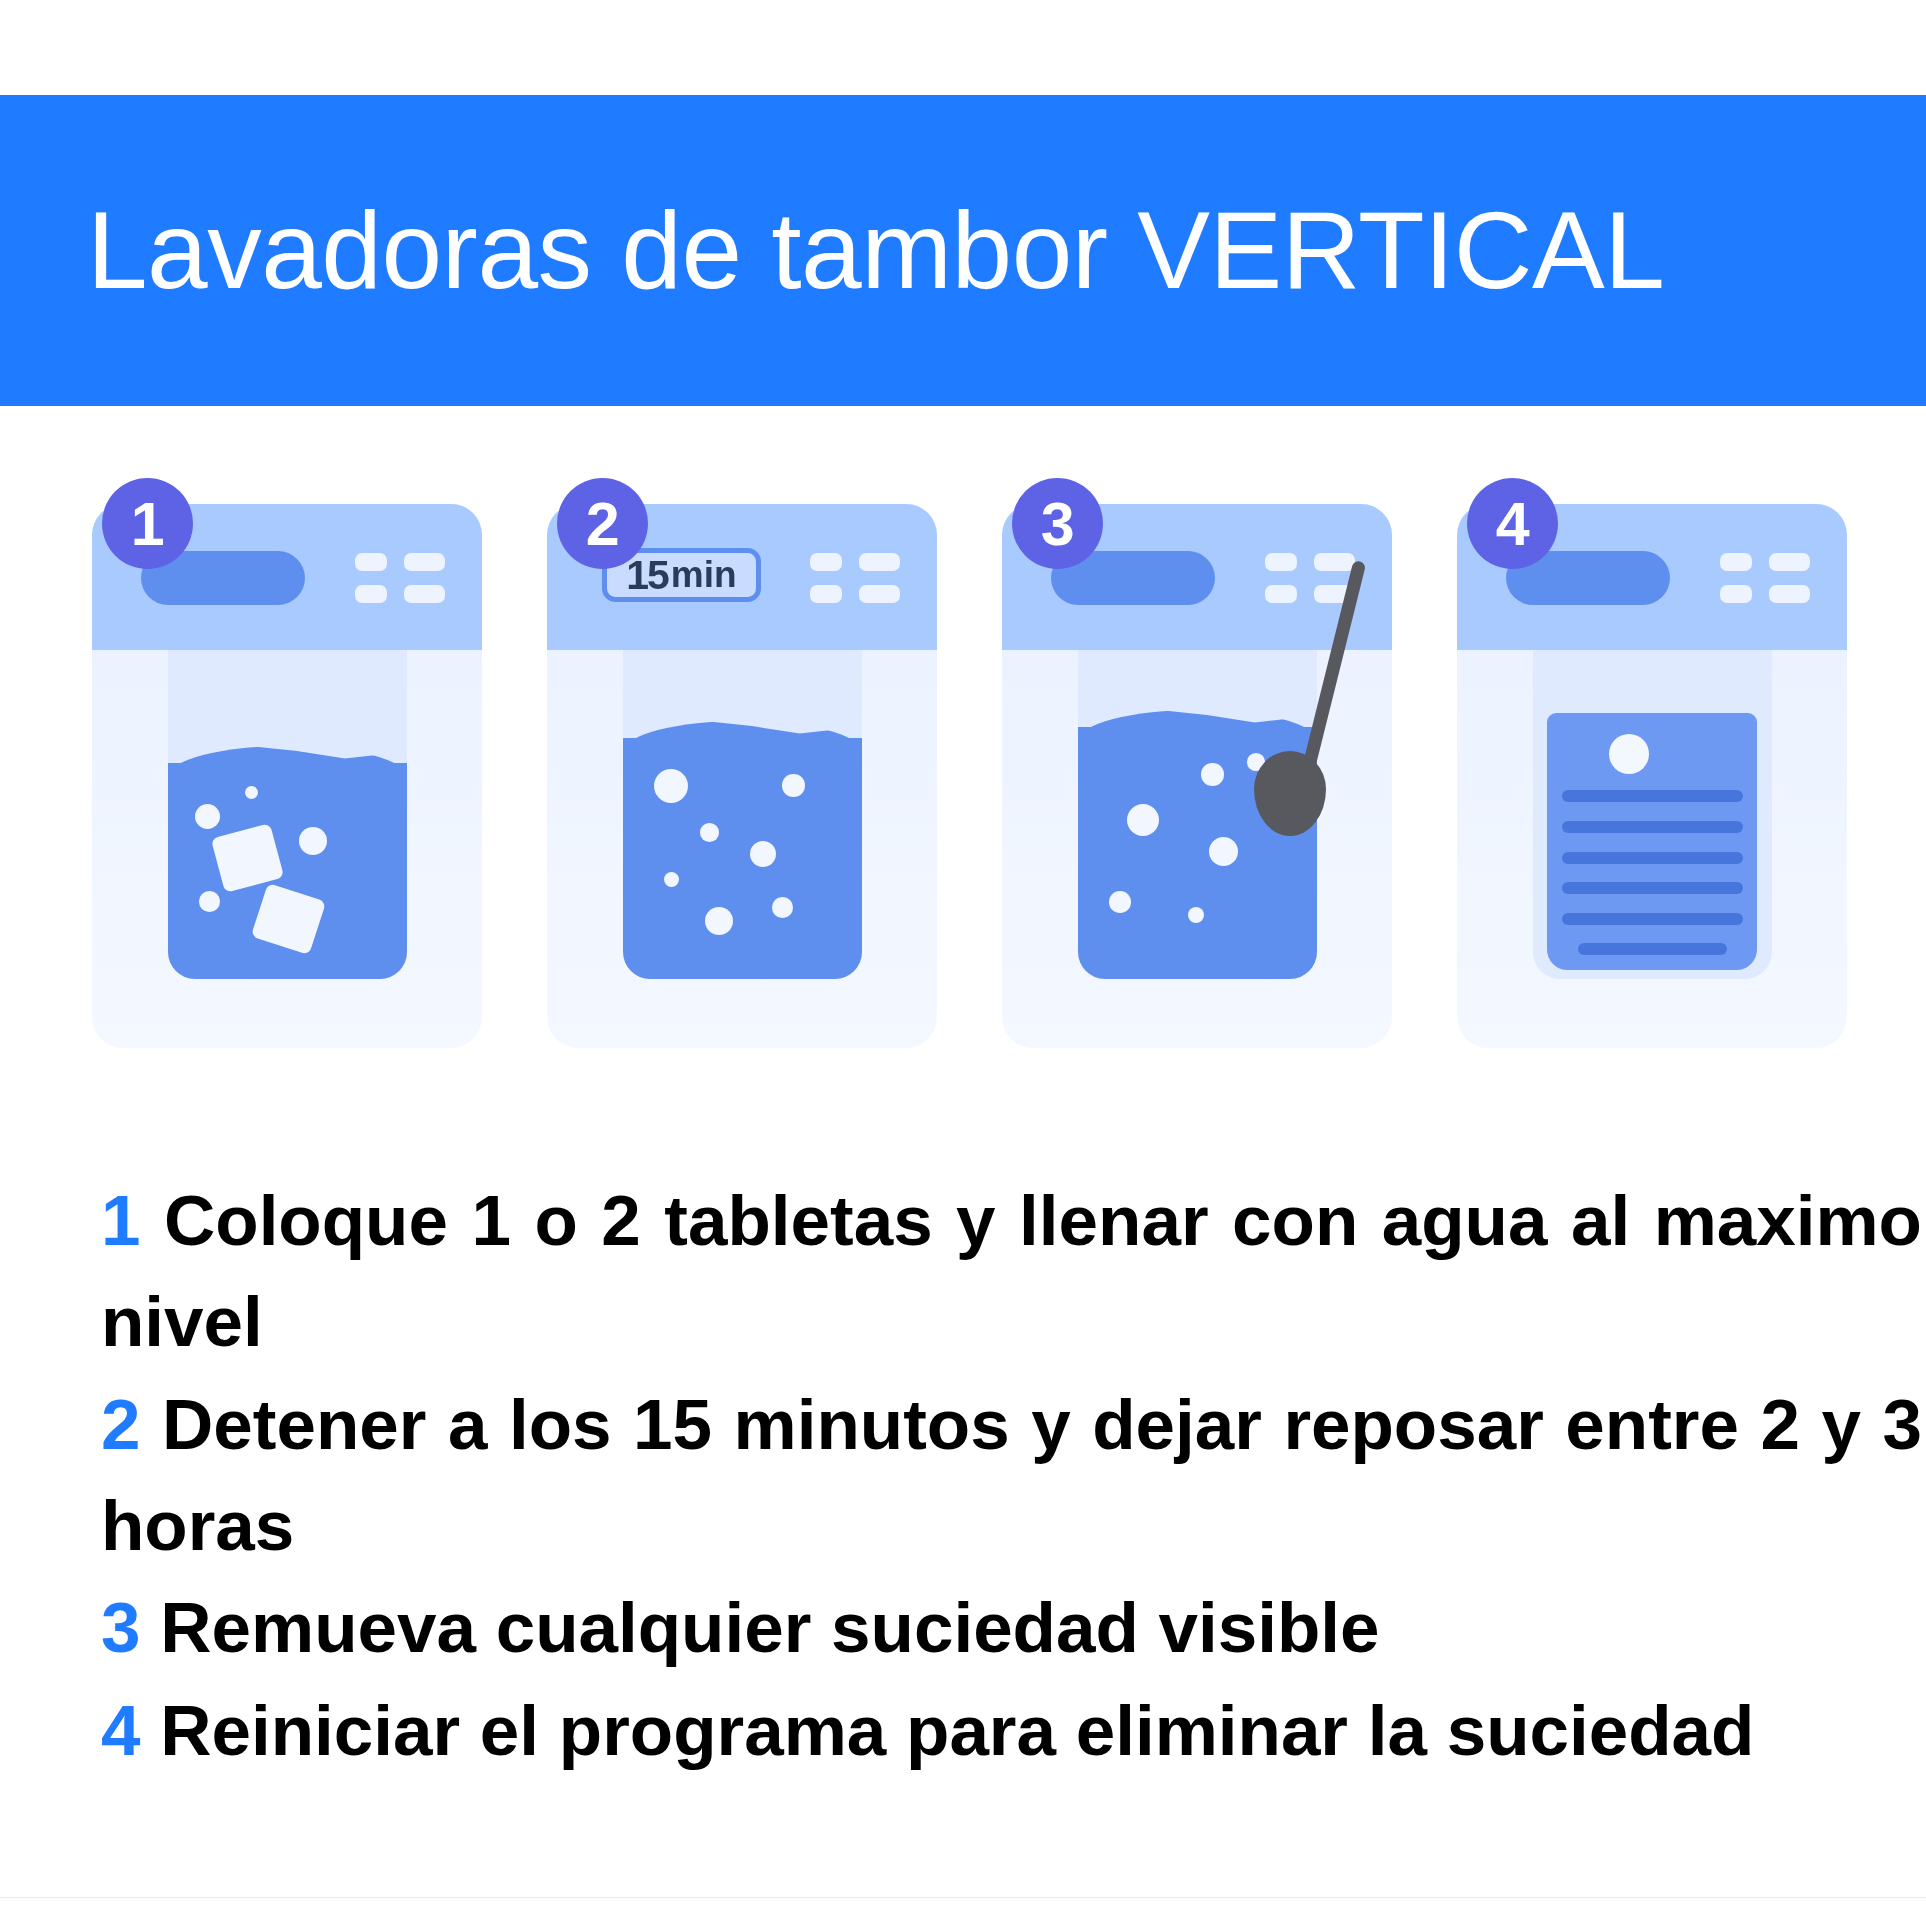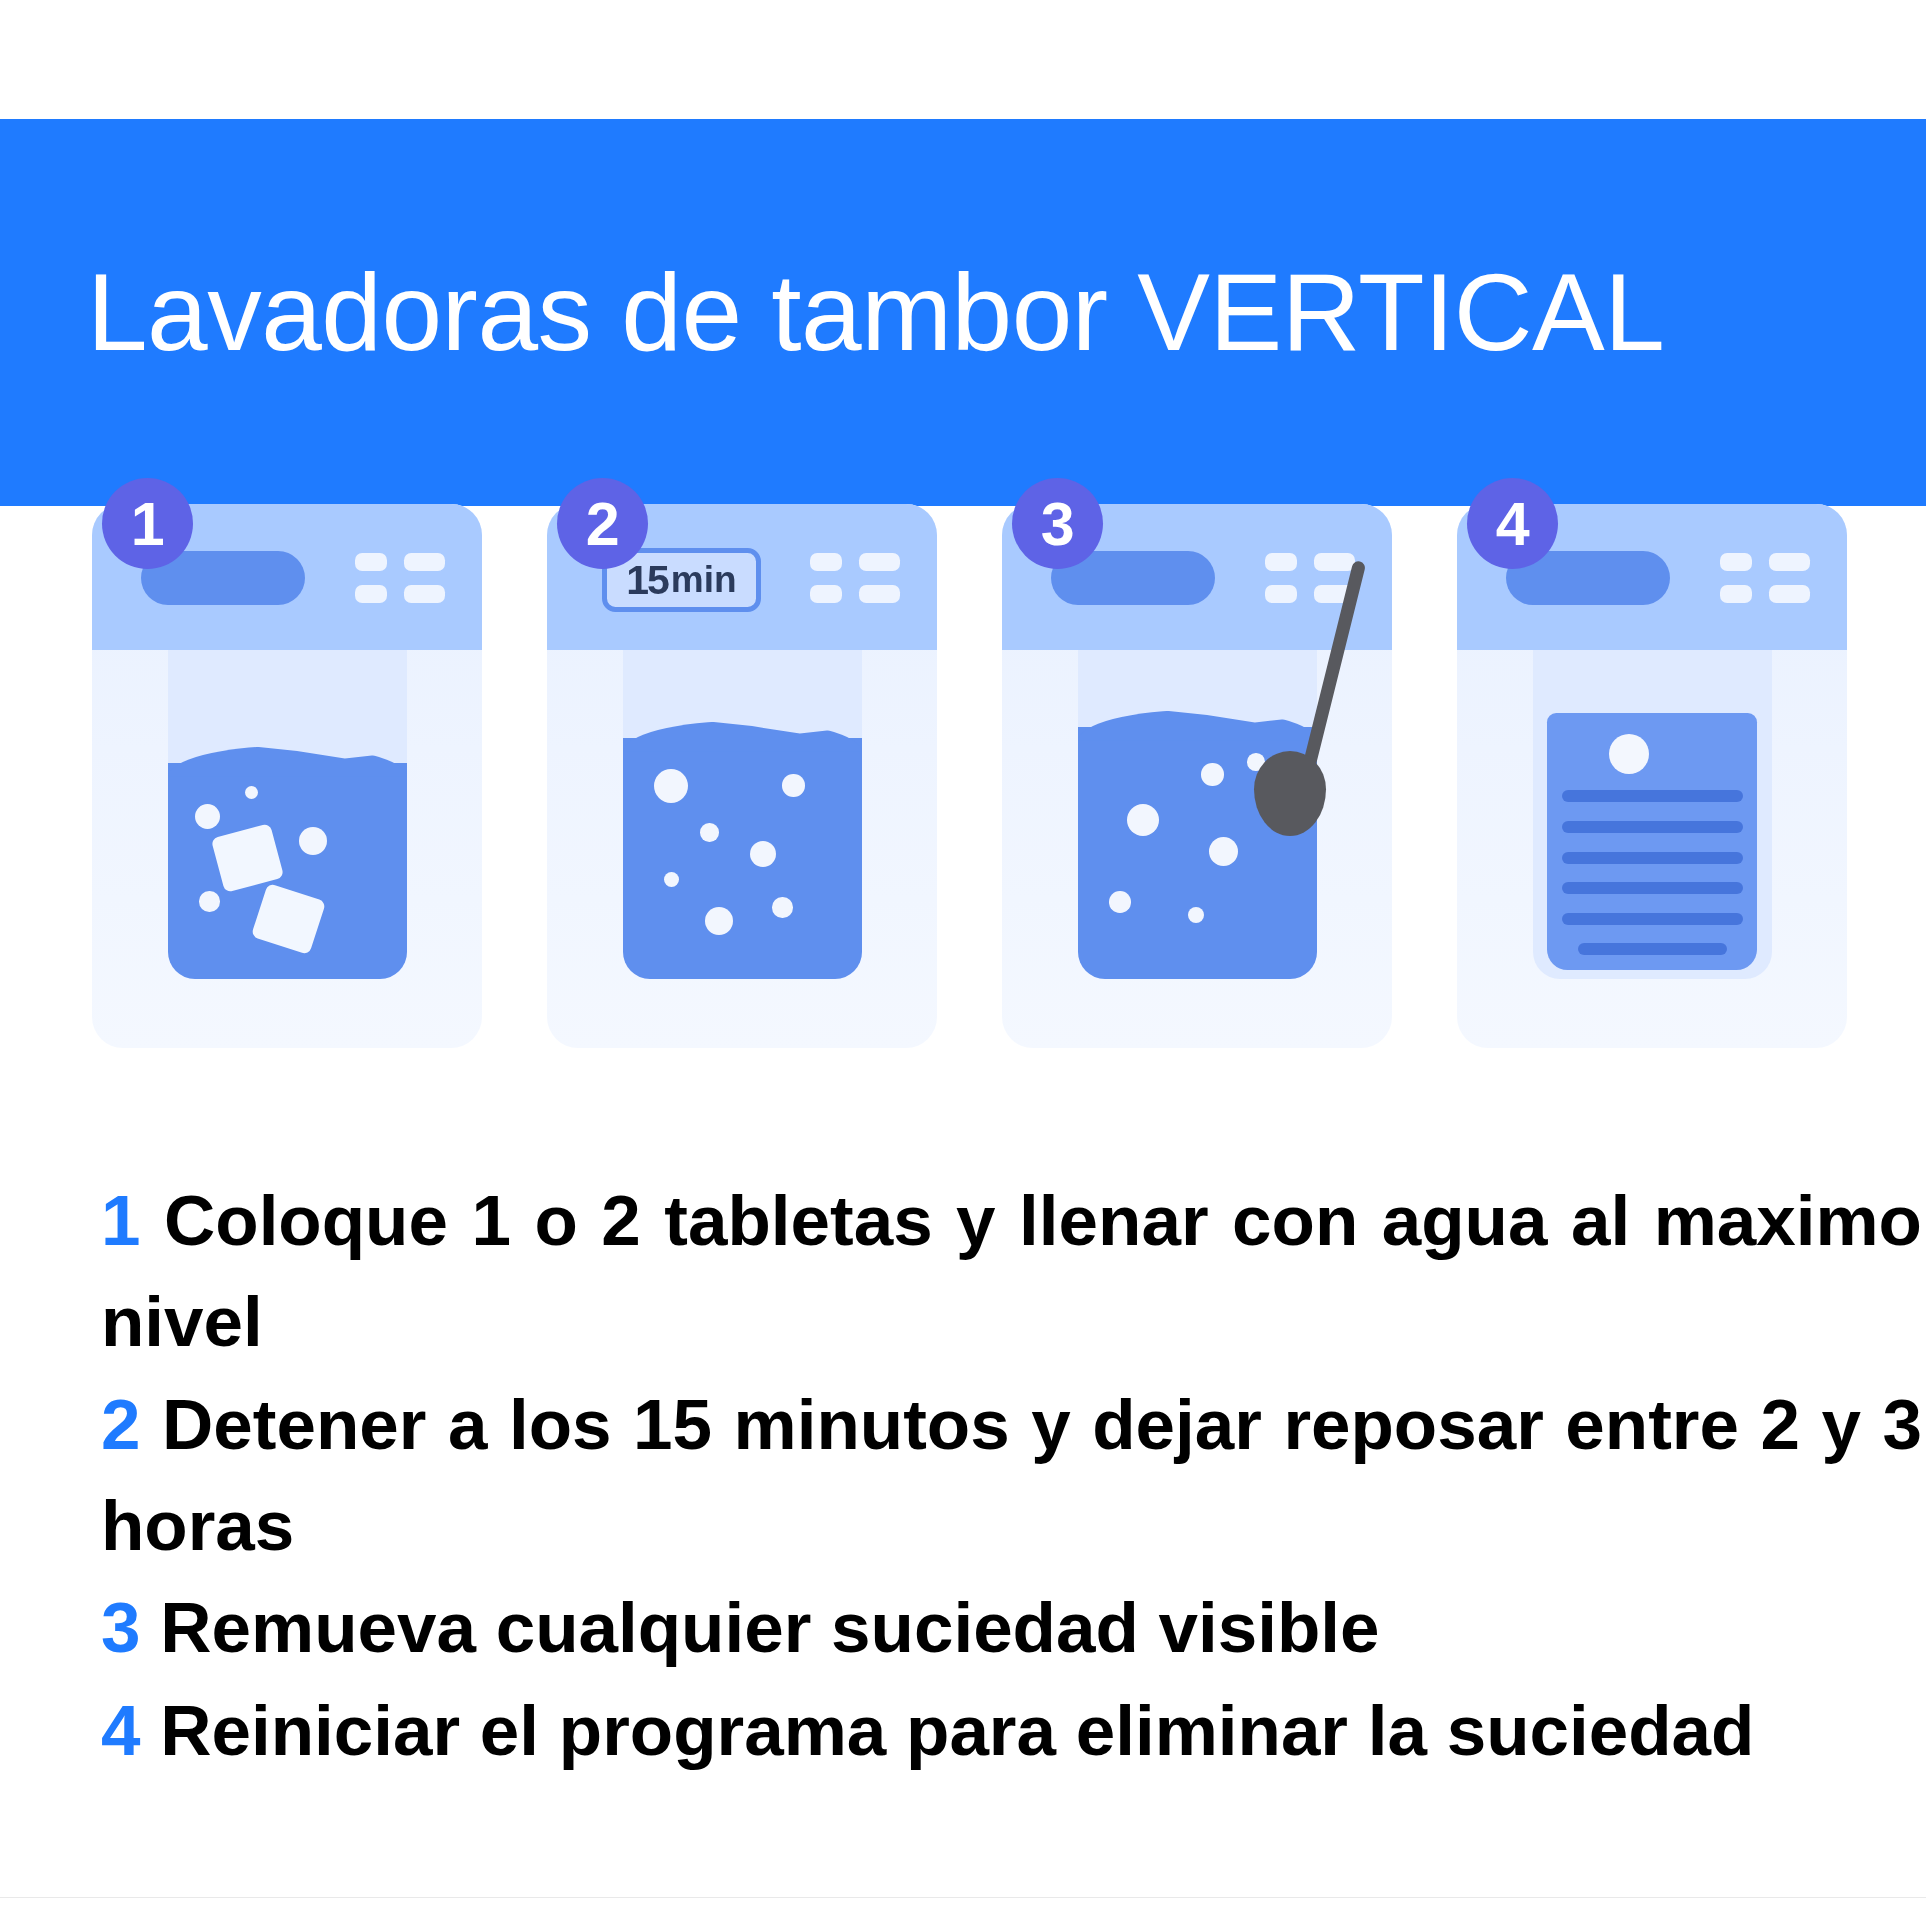--- a/index.html
+++ b/index.html
@@ -21,25 +21,24 @@
     background: #ffffff;
     box-sizing: border-box;
   }
 
   
   .header-band {
     position: absolute;
     left: 0;
     top: 95px;
     width: 1926px;
-    height: 387px;
+    height: 311px;
     background: #1f7bff;
     display: flex;
     align-items: center;
-    margin-top: 24px;
   }
   .header-title {
     color: #ffffff;
     font-size: 109px;
     line-height: 1.05;
     font-weight: 400;
     letter-spacing: -0.5px;
     padding-left: 87px;
     white-space: nowrap;
   }
@@ -89,21 +88,21 @@
     width: 164px;
     height: 54px;
     background: #5f8fee;
     border-radius: 28px;
   }
   .timer-pill {
     position: absolute;
     left: 55px;
     top: 44px;
     width: 159px;
-    height: 64px;
+    height: 54px;
     background: #c9dcff;
     border: 5.1px solid #5f8fee;
     border-radius: 13.4px;
     display: flex;
     align-items: center;
     justify-content: center;
     box-sizing: border-box;
   }
   .timer-pill .t-num {
     color: #2b3b5c;

